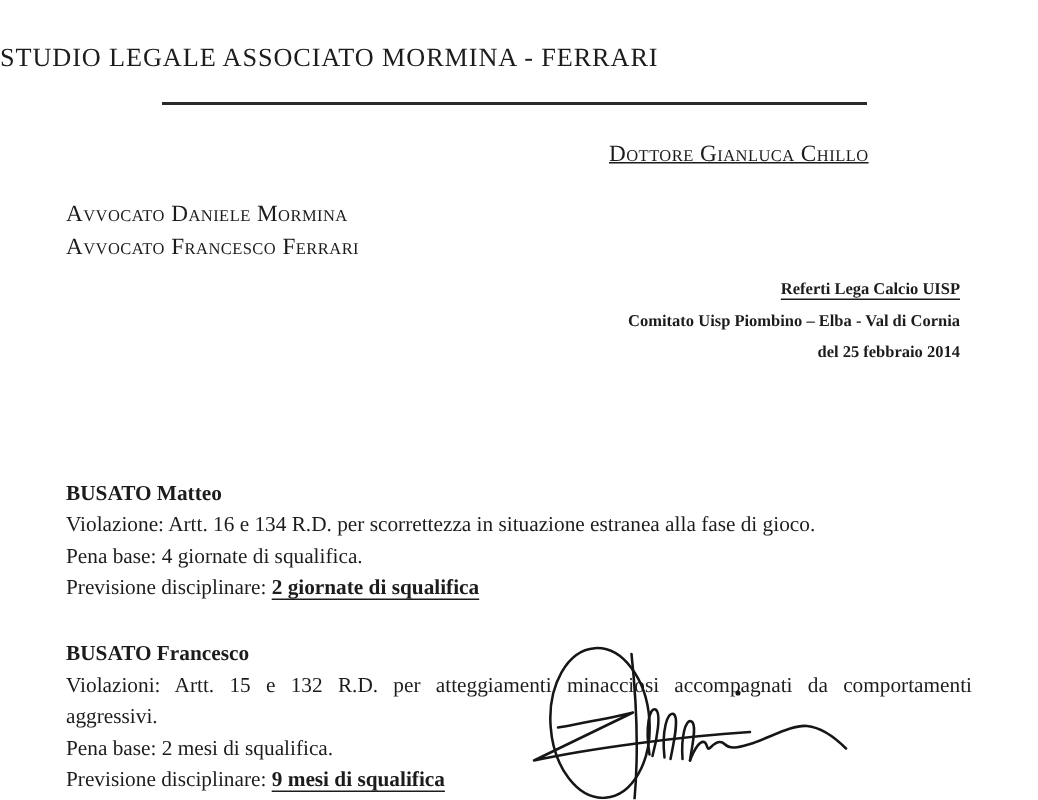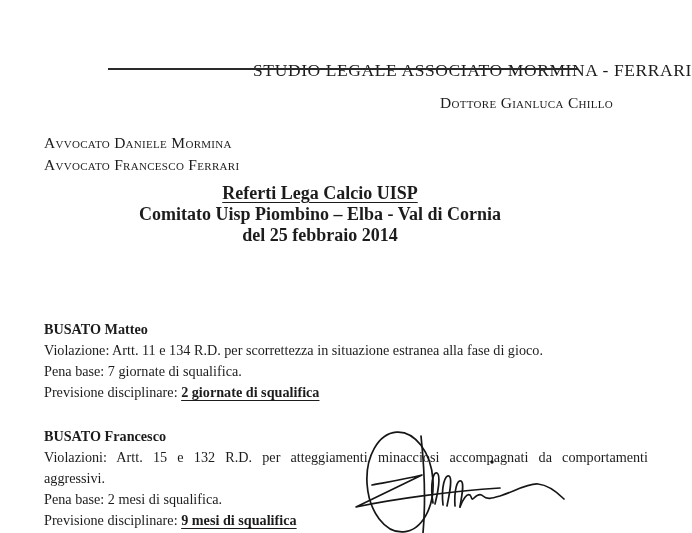--- a/index.html
+++ b/index.html
@@ -9,52 +9,52 @@
     font-family: "Liberation Serif", "DejaVu Serif", serif;
     color: #1c1c1c;
     position: relative;
     overflow: hidden;
   }
   .abs { position: absolute; }
 
   
   .firm-title {
     top: 28px; left: 0; width: 692px;
-    text-align: right;
+    text-align: left;
     font-size: 17.5px;
     letter-spacing: 0.6px;
     font-weight: 400;
-    margin-top: 32px;
   }
   .head-rule {
     top: 68px; left: 108px; width: 470px; height: 2px;
     background: #2a2a2a;
   }
   .attorneys {
     top: 92px; left: 44px;
     font-variant: small-caps;
     font-size: 15.5px;
     line-height: 22px;
     letter-spacing: 0.3px;
     margin-top: 40px;
   }
   .consultant {
-    top: 92px; left: 440px;
+    top: 92px; left: 406px;
     font-variant: small-caps;
     font-size: 15.5px;
     line-height: 22px;
     letter-spacing: 0.3px;
+    text-decoration: underline;
   }
 
   
   .doc-heading {
     top: 183px; left: 0; width: 640px;
-    text-align: center;
+    text-align: right;
     font-weight: 700;
-    font-size: 18px;
+    font-size: 11px;
     line-height: 21px;
   }
   .doc-heading .title-line {
     text-decoration: underline;
     text-underline-offset: 3px;
   }
 
   
   .case {
     left: 44px; width: 604px;
@@ -88,22 +88,22 @@
 <div class="abs consultant">Dottore Gianluca Chillo</div>
 
 <div class="abs doc-heading">
   <div class="title-line">Referti Lega Calcio UISP</div>
   <div>Comitato Uisp Piombino – Elba - Val di Cornia</div>
   <div>del 25 febbraio 2014</div>
 </div>
 
 <section class="abs case case-1">
   <div class="player-name">BUSATO Matteo</div>
-  <div>Violazione: Artt. 11 e 134 R.D. per scorrettezza in situazione estranea alla fase di gioco.</div>
-  <div>Pena base: 7 giornate di squalifica.</div>
+  <div>Violazione: Artt. 16 e 134 R.D. per scorrettezza in situazione estranea alla fase di gioco.</div>
+  <div>Pena base: 4 giornate di squalifica.</div>
   <div>
     <span>Previsione disciplinare: </span><span class="u-value">2 giornate di squalifica</span>
   </div>
 </section>
 
 <section class="abs case case-2">
   <div class="player-name">BUSATO Francesco</div>
   <div class="justify-line">Violazioni: Artt. 15 e 132 R.D. per atteggiamenti minacciosi accompagnati da comportamenti</div>
   <div>aggressivi.</div>
   <div>Pena base: 2 mesi di squalifica.</div>

